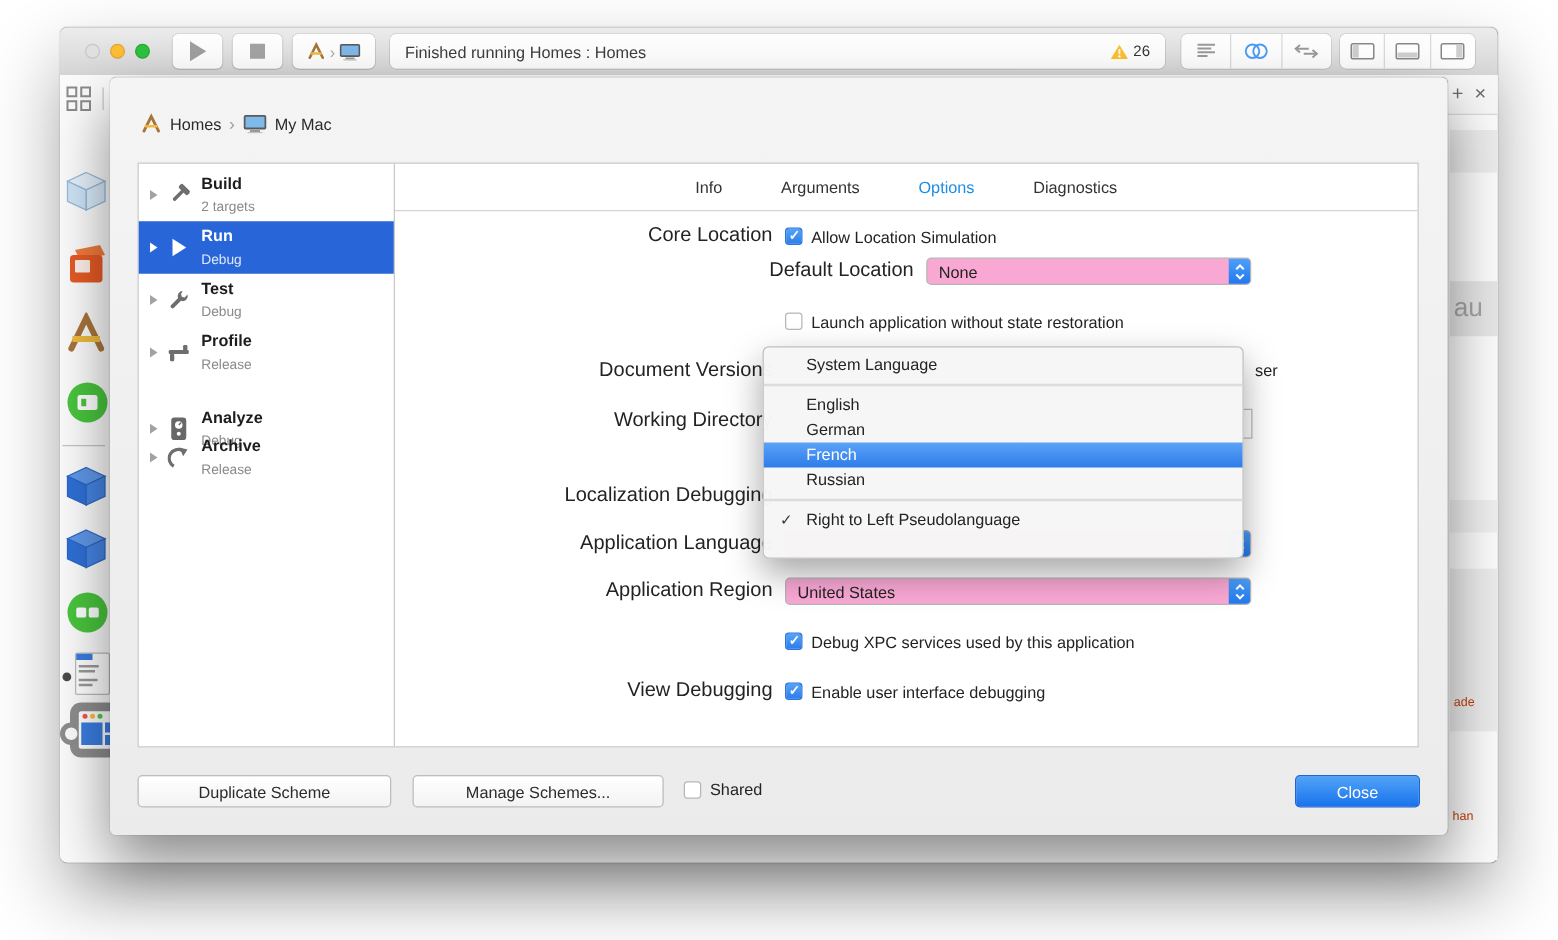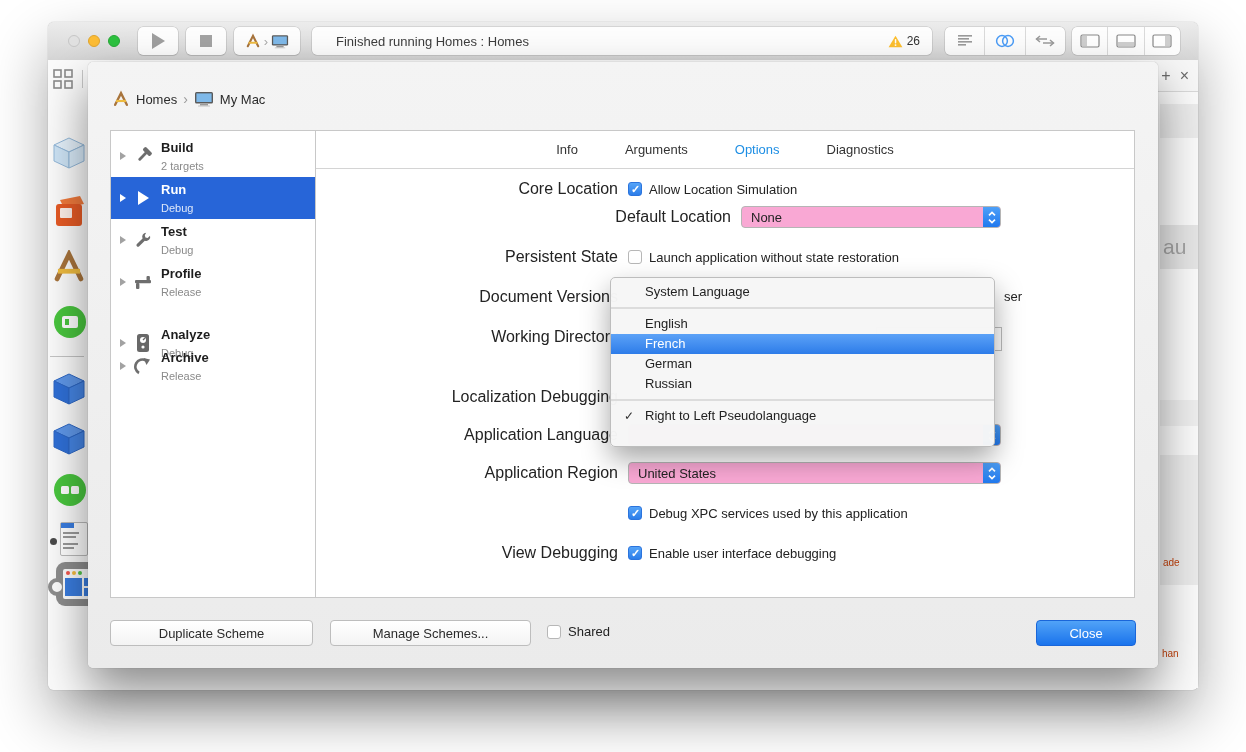--- a/index.html
+++ b/index.html
@@ -15,21 +15,21 @@
   .tl.min{left:40px;background:#fdbd35;border:1px solid #e0a52e;}
   .tl.zoom{left:60px;background:#2dc23f;border:1px solid #27a837;}
   .tb-btn{position:absolute;top:5px;height:28px;border-radius:5px;background:#fdfdfd;
           box-shadow:0 0 0 .5px rgba(0,0,0,.18),0 1px 1px rgba(0,0,0,.07);
           display:flex;align-items:center;justify-content:center;box-sizing:border-box;}
   .play-tri{width:0;height:0;border-left:13px solid #9f9f9f;border-top:8px solid transparent;border-bottom:8px solid transparent;}
   .stop-sq{width:12px;height:12px;background:#a3a3a3;}
   .chev{color:#ababab;font-size:13px;padding:0 3px;}
   .status{position:absolute;left:264px;top:5px;width:620px;height:28px;border-radius:5px;background:#fdfdfd;
           box-shadow:0 0 0 .5px rgba(0,0,0,.18);display:flex;align-items:center;}
-  .status-text{font-size:13px;color:#3d3d3d;padding-left:24px;flex:1;}
+  .status-text{font-size:13px;color:#3d3d3d;padding-left:12px;flex:1;}
   .warn-wrap{display:flex;align-items:center;gap:4px;padding-right:12px;}
   .warn-count{font-size:12px;color:#333;}
   .seg-group{position:absolute;top:5px;height:28px;border-radius:5px;background:#fdfdfd;
              box-shadow:0 0 0 .5px rgba(0,0,0,.18);display:flex;}
   .seg{display:flex;align-items:center;justify-content:center;border-right:1px solid #dadada;}
   .seg:last-child{border-right:none;}
   
   .win-body{position:absolute;left:0;top:38px;right:0;bottom:0;border-radius:0 0 6px 6px;background:#fbfbfb;}
   .left-strip{position:absolute;left:0;top:0;width:40px;bottom:0;}
   .ls-item{position:absolute;left:4px;}
@@ -433,21 +433,20 @@
             <span class="cap">
               <svg width="8" height="13" viewBox="0 0 8 13">
                   <g stroke="#fff" stroke-width="1.6" fill="none">
                     <path d="M1 4.4 L4 1.4 L7 4.4"></path>
                     <path d="M1 8.6 L4 11.6 L7 8.6"></path>
                   </g>
                 </svg>
             </span>
           </span>
 
-          <span class="row-label" style="top:118px;">Persistent State</span>
           <span class="chk-line" style="left:312px;top:118px;">
             <span class="cbx off"></span>
             <span class="lab">Launch application without state restoration</span>
           </span>
 
           <span class="row-label" style="top:158px;">Document Versions</span>
           <span class="tail" style="left:688px;top:158px;">ser</span>
 
           <span class="row-label" style="top:198px;">Working Directory</span>
           <span class="field-frag" style="left:560px;top:196px;width:126px;height:24px;"></span>
@@ -490,22 +489,22 @@
             <span class="cbx on"></span>
             <span class="lab">Enable user interface debugging</span>
           </span>
         </div>
       </div>
 
       <div class="menu">
         <div class="mi">System Language</div>
         <div class="msep"></div>
         <div class="mi">English</div>
+        <div class="mi">German</div>
         <div class="mi hl">French</div>
-        <div class="mi">German</div>
         <div class="mi">Russian</div>
         <div class="msep"></div>
         <div class="mi">
           <span class="ck">✓</span>
           <span>Right to Left Pseudolanguage</span>
         </div>
       </div>
 
       <div class="f-btn" style="left:22px;width:203px;">Duplicate Scheme</div>
       <div class="f-btn" style="left:242px;width:201px;">Manage Schemes...</div>

